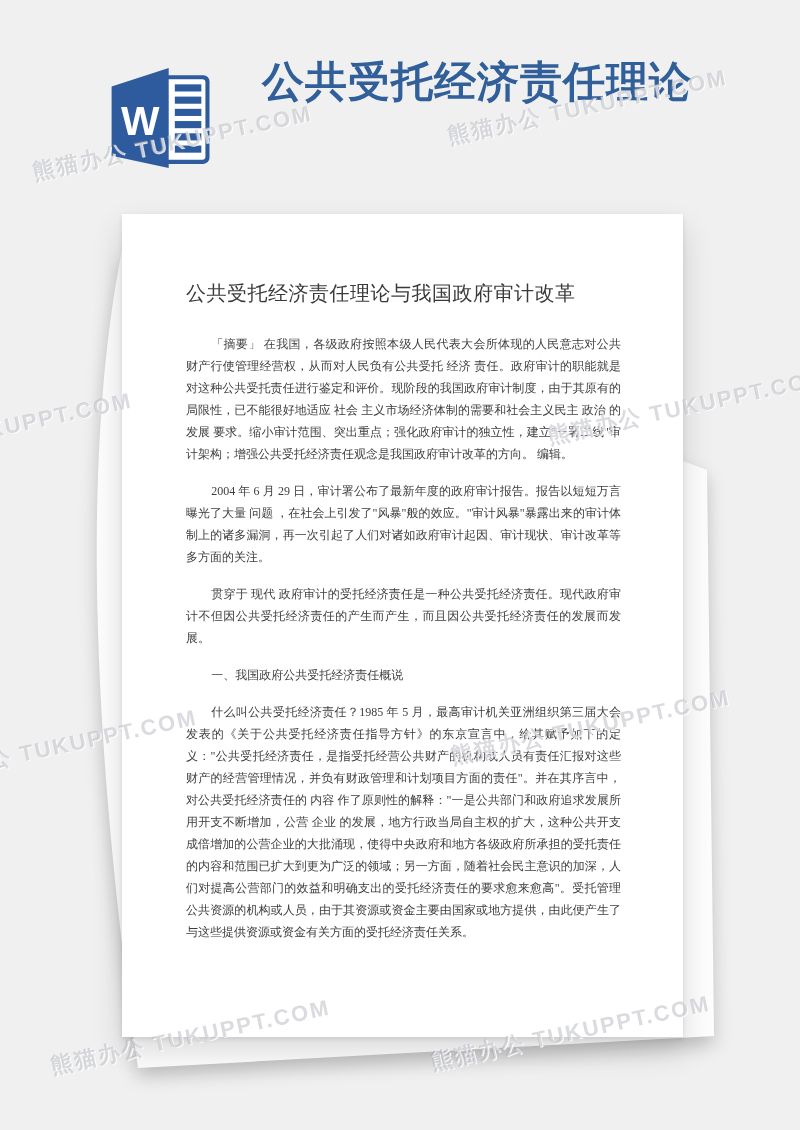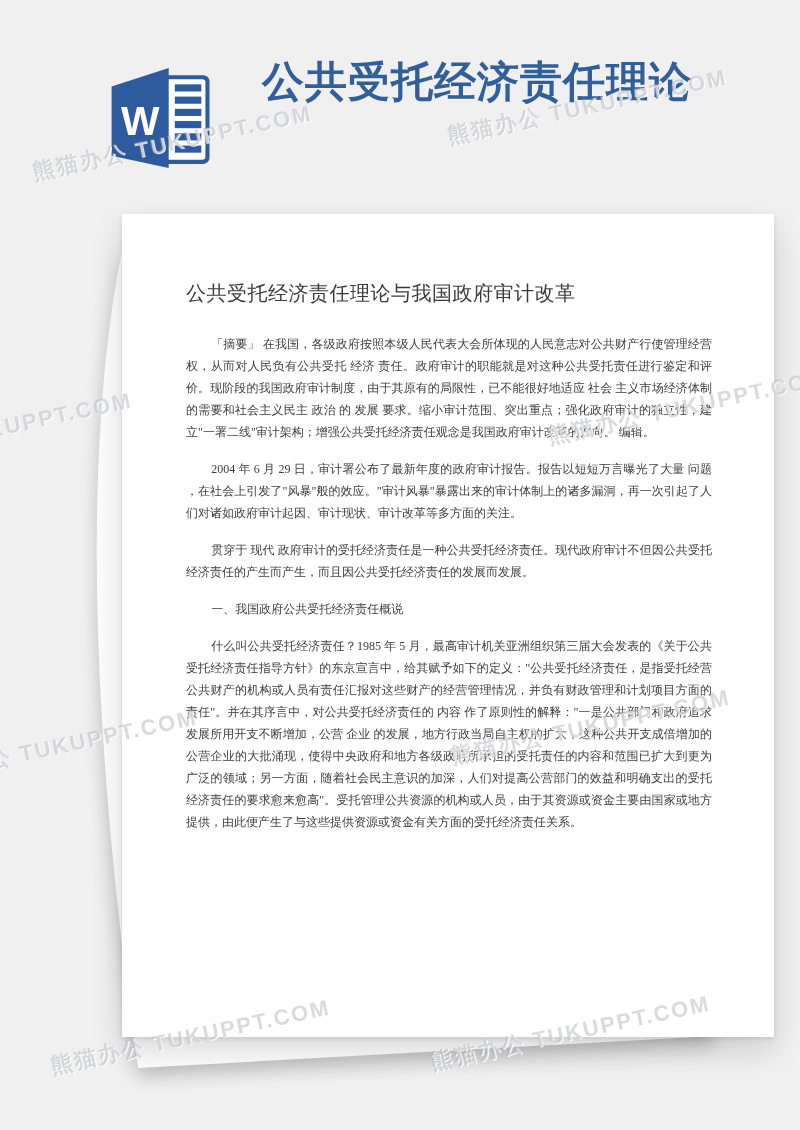--- a/index.html
+++ b/index.html
@@ -19,21 +19,21 @@
     color:#315f9a;letter-spacing:1px;white-space:nowrap;
   }
   
   .sheet-svg{position:absolute;left:0;top:0;width:800px;height:1130px;pointer-events:none;}
   .back-sheet{
     fill:#fdfdfe;
     filter:drop-shadow(0 9px 9px rgba(0,0,0,0.20));
   }
   .page{
     position:absolute;left:122px;top:214px;
-    width:652px;height:823px;
+    width:561px;height:823px;
     background:#ffffff;
     box-shadow:0 2px 5px rgba(0,0,0,0.10), 0 14px 30px rgba(0,0,0,0.14);
     box-sizing:border-box;
     padding:64px 62px 3px 64px;
     z-index:2;
   }
   .doc-title{
     font-size:20px;font-weight:400;color:#3a3a3a;
     letter-spacing:0.5px;margin:2px 0 26px 0;
   }

